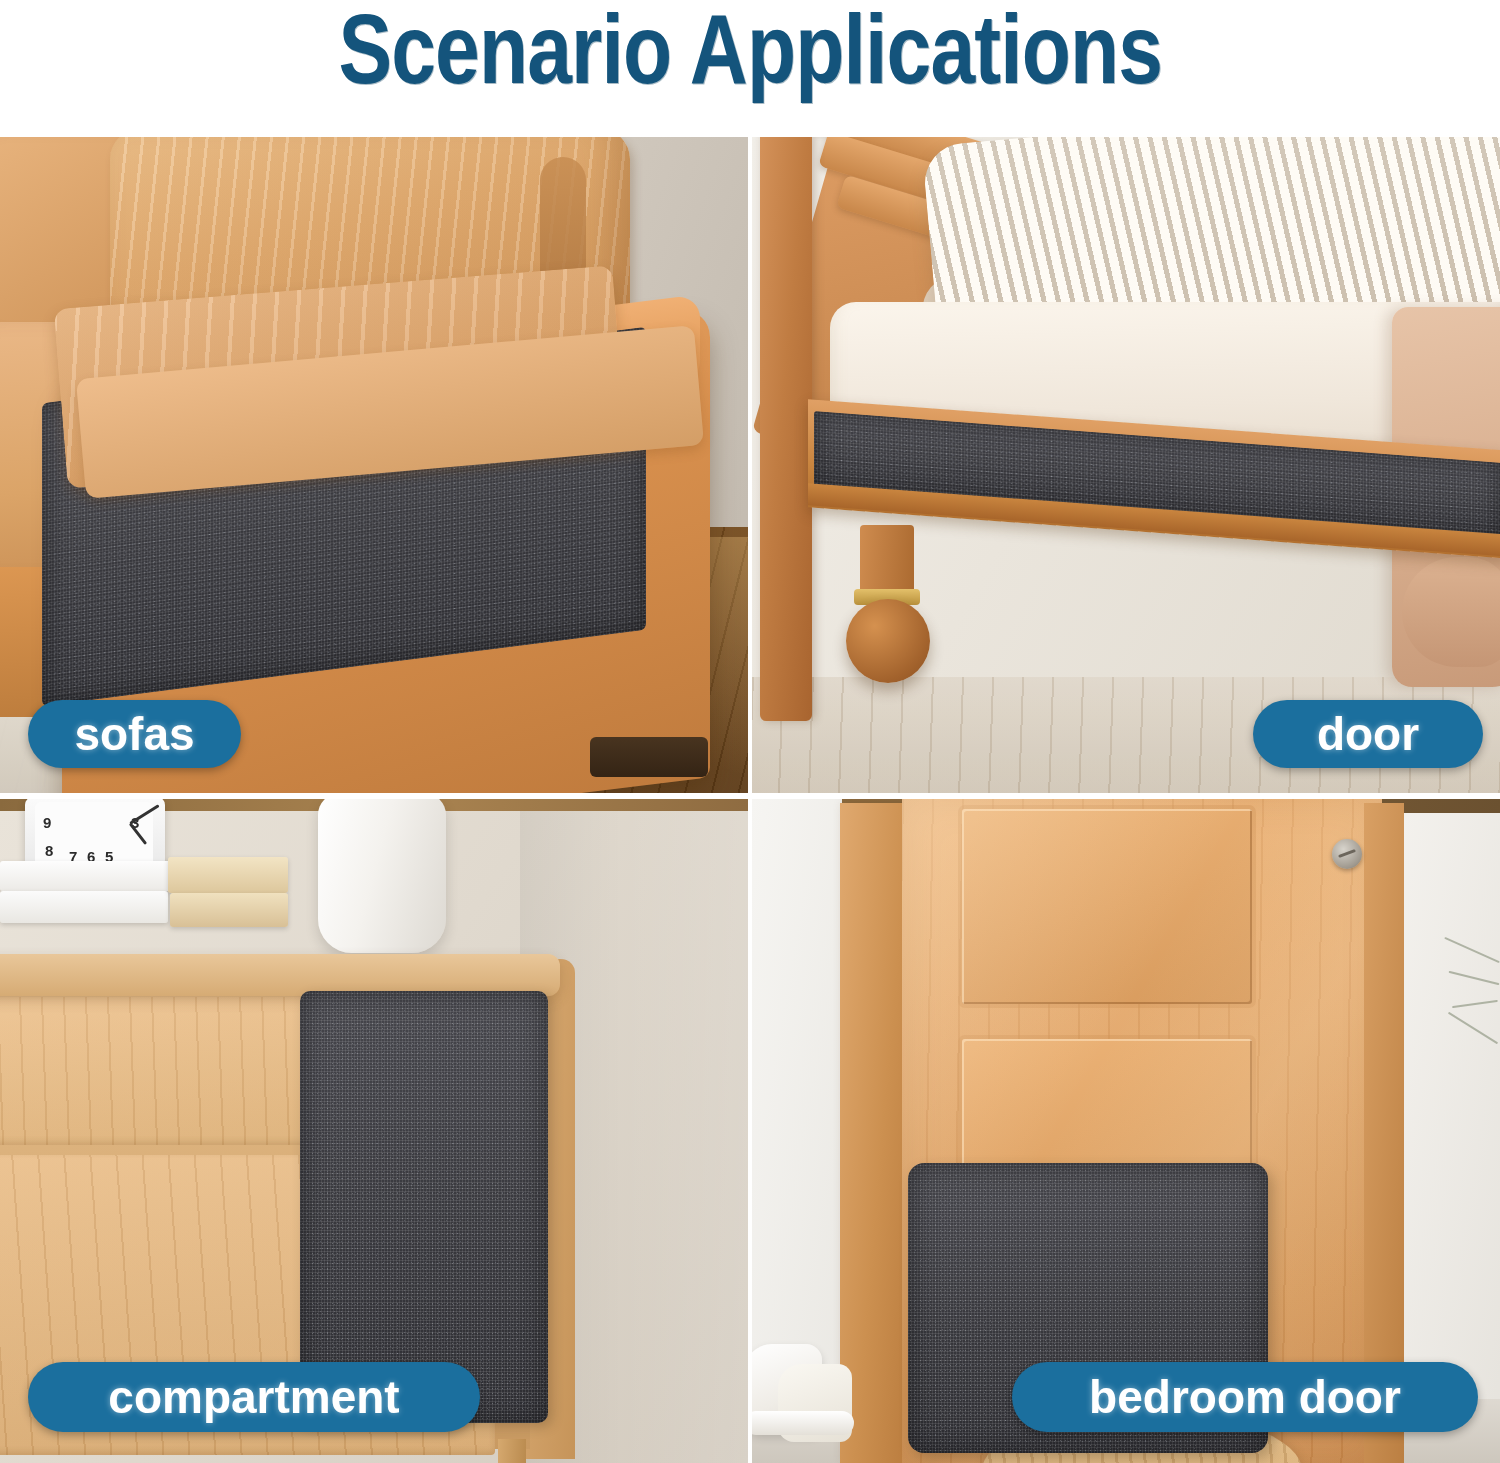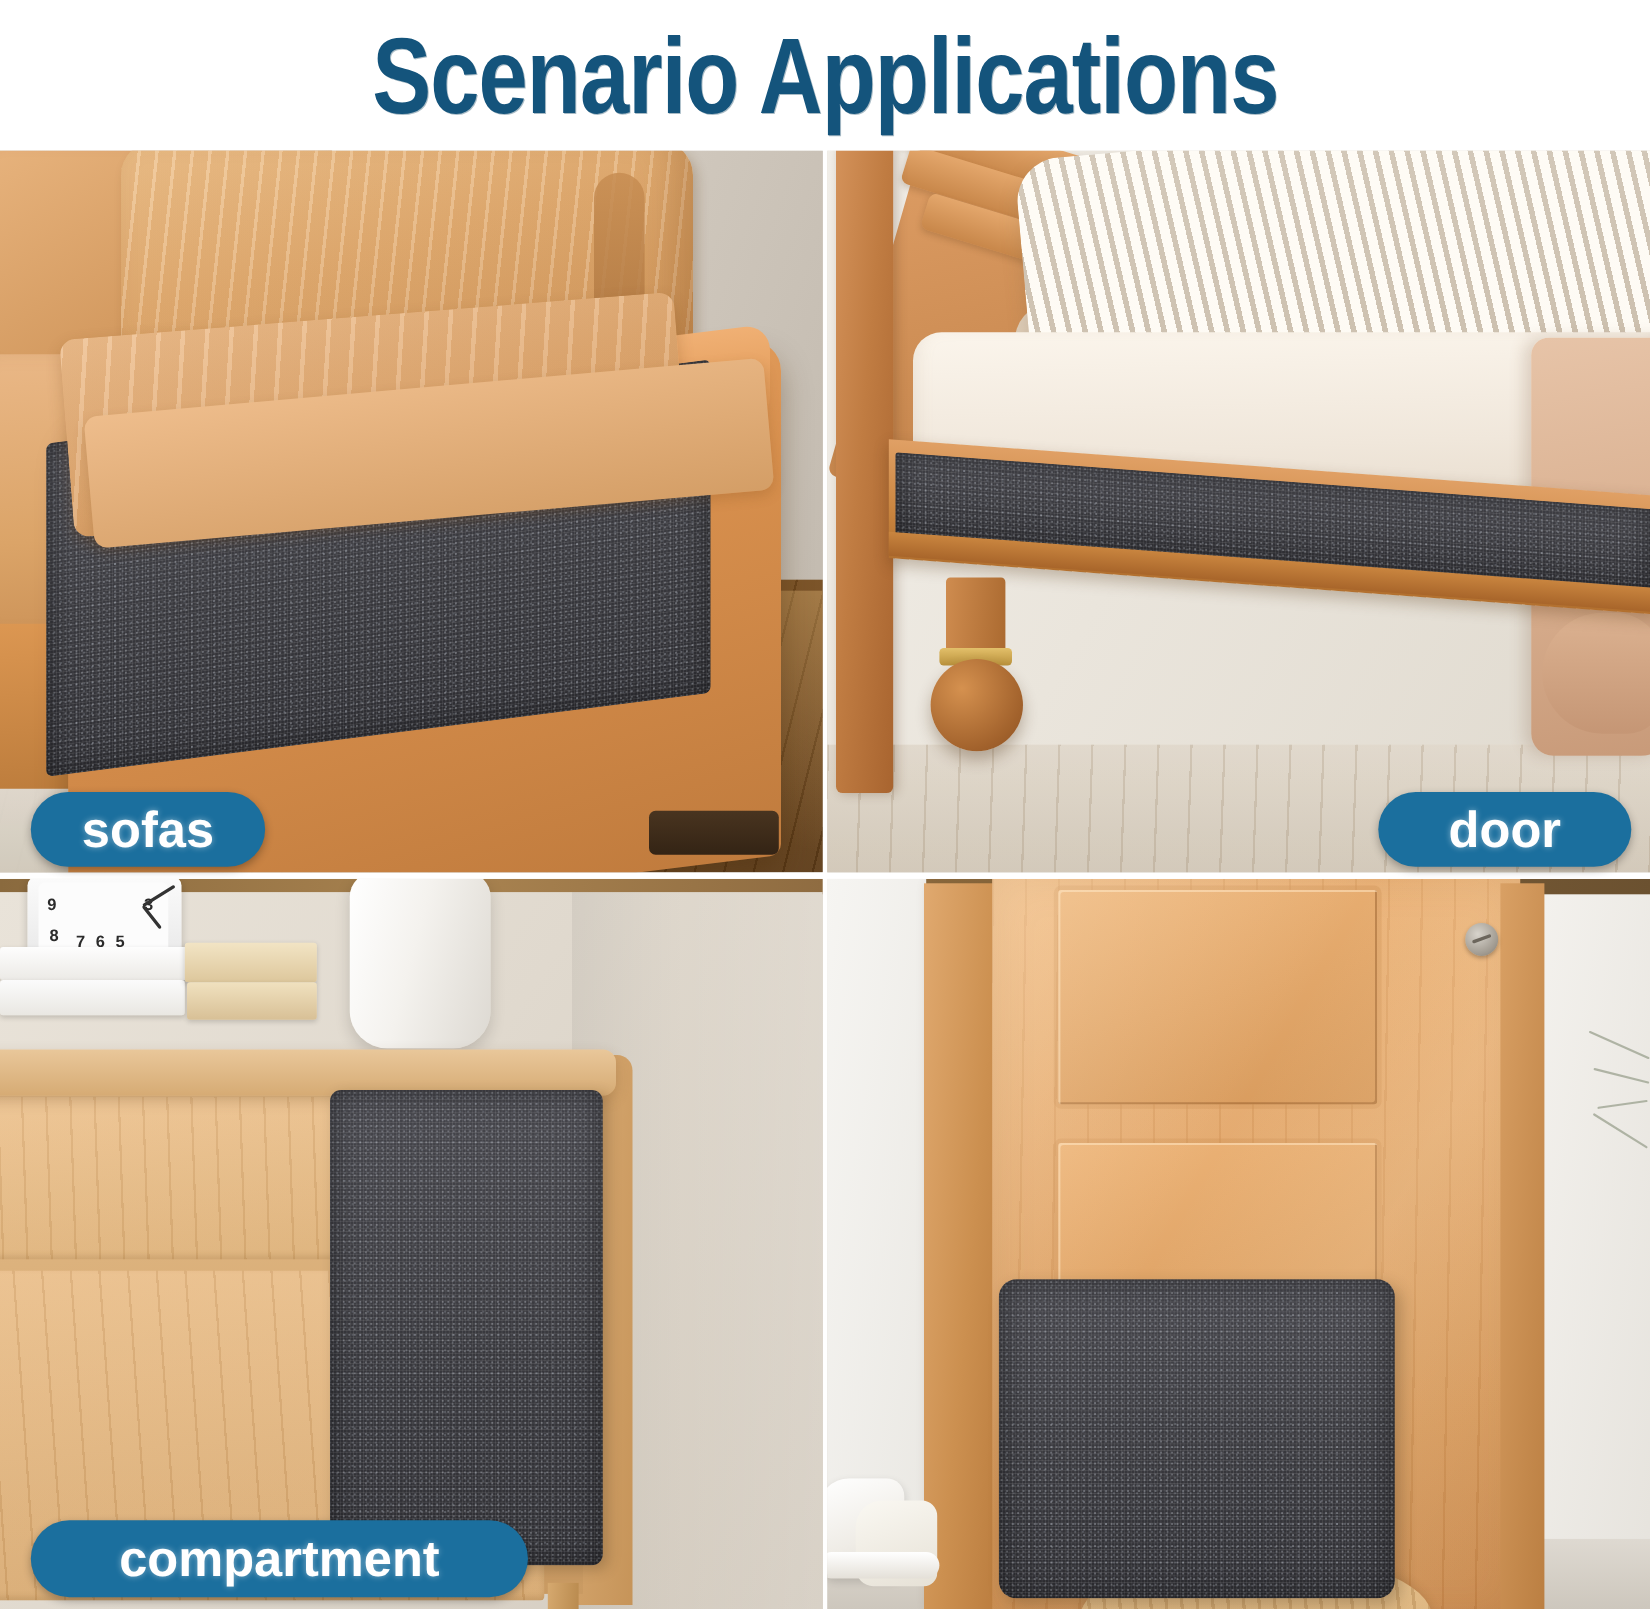--- a/index.html
+++ b/index.html
@@ -2,21 +2,21 @@
 <html><head>
 <meta charset="utf-8">
 <style>
   html,body{margin:0;padding:0;background:#fff;}
   body{width:1500px;height:1463px;font-family:"Liberation Sans",sans-serif;overflow:hidden;}
 
   .page{position:relative;width:1500px;height:1463px;background:#fff;}
 
   
   .title-bar{position:absolute;left:0;top:0;width:1500px;height:137px;background:#ffffff;
-    display:flex;align-items:center;justify-content:center;}
+    display:flex;justify-content:center;}
   .title{font-family:"Liberation Sans",sans-serif;font-weight:700;font-size:98px;
     letter-spacing:-1px;line-height:1;color:#14547c;
     transform:scaleX(0.82);transform-origin:center;white-space:nowrap;
     text-shadow:1px 1px 0 rgba(10,60,90,.35);}
 
   
   .grid{position:absolute;left:0;top:137px;width:1500px;height:1326px;
     display:grid;grid-template-columns:748px 4px 748px;grid-template-rows:656px 6px 664px;}
   .gutter{background:#ffffff;}
   .panel{position:relative;overflow:hidden;background:#d8d2c8;}
@@ -244,21 +244,21 @@
   .p4 .shoe-sole{left:-8px;top:612px;width:110px;height:24px;border-radius:14px;
     background:linear-gradient(180deg,#ffffff,#e4e0d8);}
   .p4 .plant{left:690px;top:120px;width:70px;height:200px;}
   .p4 .leafline{position:absolute;background:#9aa08e;height:2px;border-radius:2px;opacity:.75;}
 
   
   .badge{position:absolute;display:flex;align-items:center;justify-content:center;
     background:#1b6f9e;border-radius:999px;color:#ffffff;
     font-family:"Liberation Sans",sans-serif;font-weight:700;
     box-shadow:0 3px 8px rgba(0,0,0,.30);
-    text-shadow:0 0 6px rgba(255,255,255,.45);margin-top:20px;}
+    text-shadow:0 0 6px rgba(255,255,255,.45);}
   .badge-sofas{left:28px;top:700px;width:213px;height:68px;font-size:46px;}
   .badge-couch{left:1253px;top:700px;width:230px;height:68px;font-size:46px;}
   .badge-compartment{left:28px;top:1362px;width:452px;height:70px;font-size:46px;}
   .badge-bedroomdoor{left:1012px;top:1362px;width:466px;height:70px;font-size:46px;}
 </style>
 </head>
 <body>
 
 <div class="page">
 
@@ -372,14 +372,15 @@
         <span class="leafline" style="left:10px;top:84px;width:46px;transform:rotate(-8deg);"></span>
         <span class="leafline" style="left:2px;top:108px;width:58px;transform:rotate(32deg);"></span>
       </div>
     </div>
 
   </div>
 
   <div class="badge badge-sofas">sofas</div>
   <div class="badge badge-couch">door</div>
   <div class="badge badge-compartment">compartment</div>
+  <div class="badge badge-bedroomdoor">bedroom door</div>
 
 </div>
 
 </body></html>

